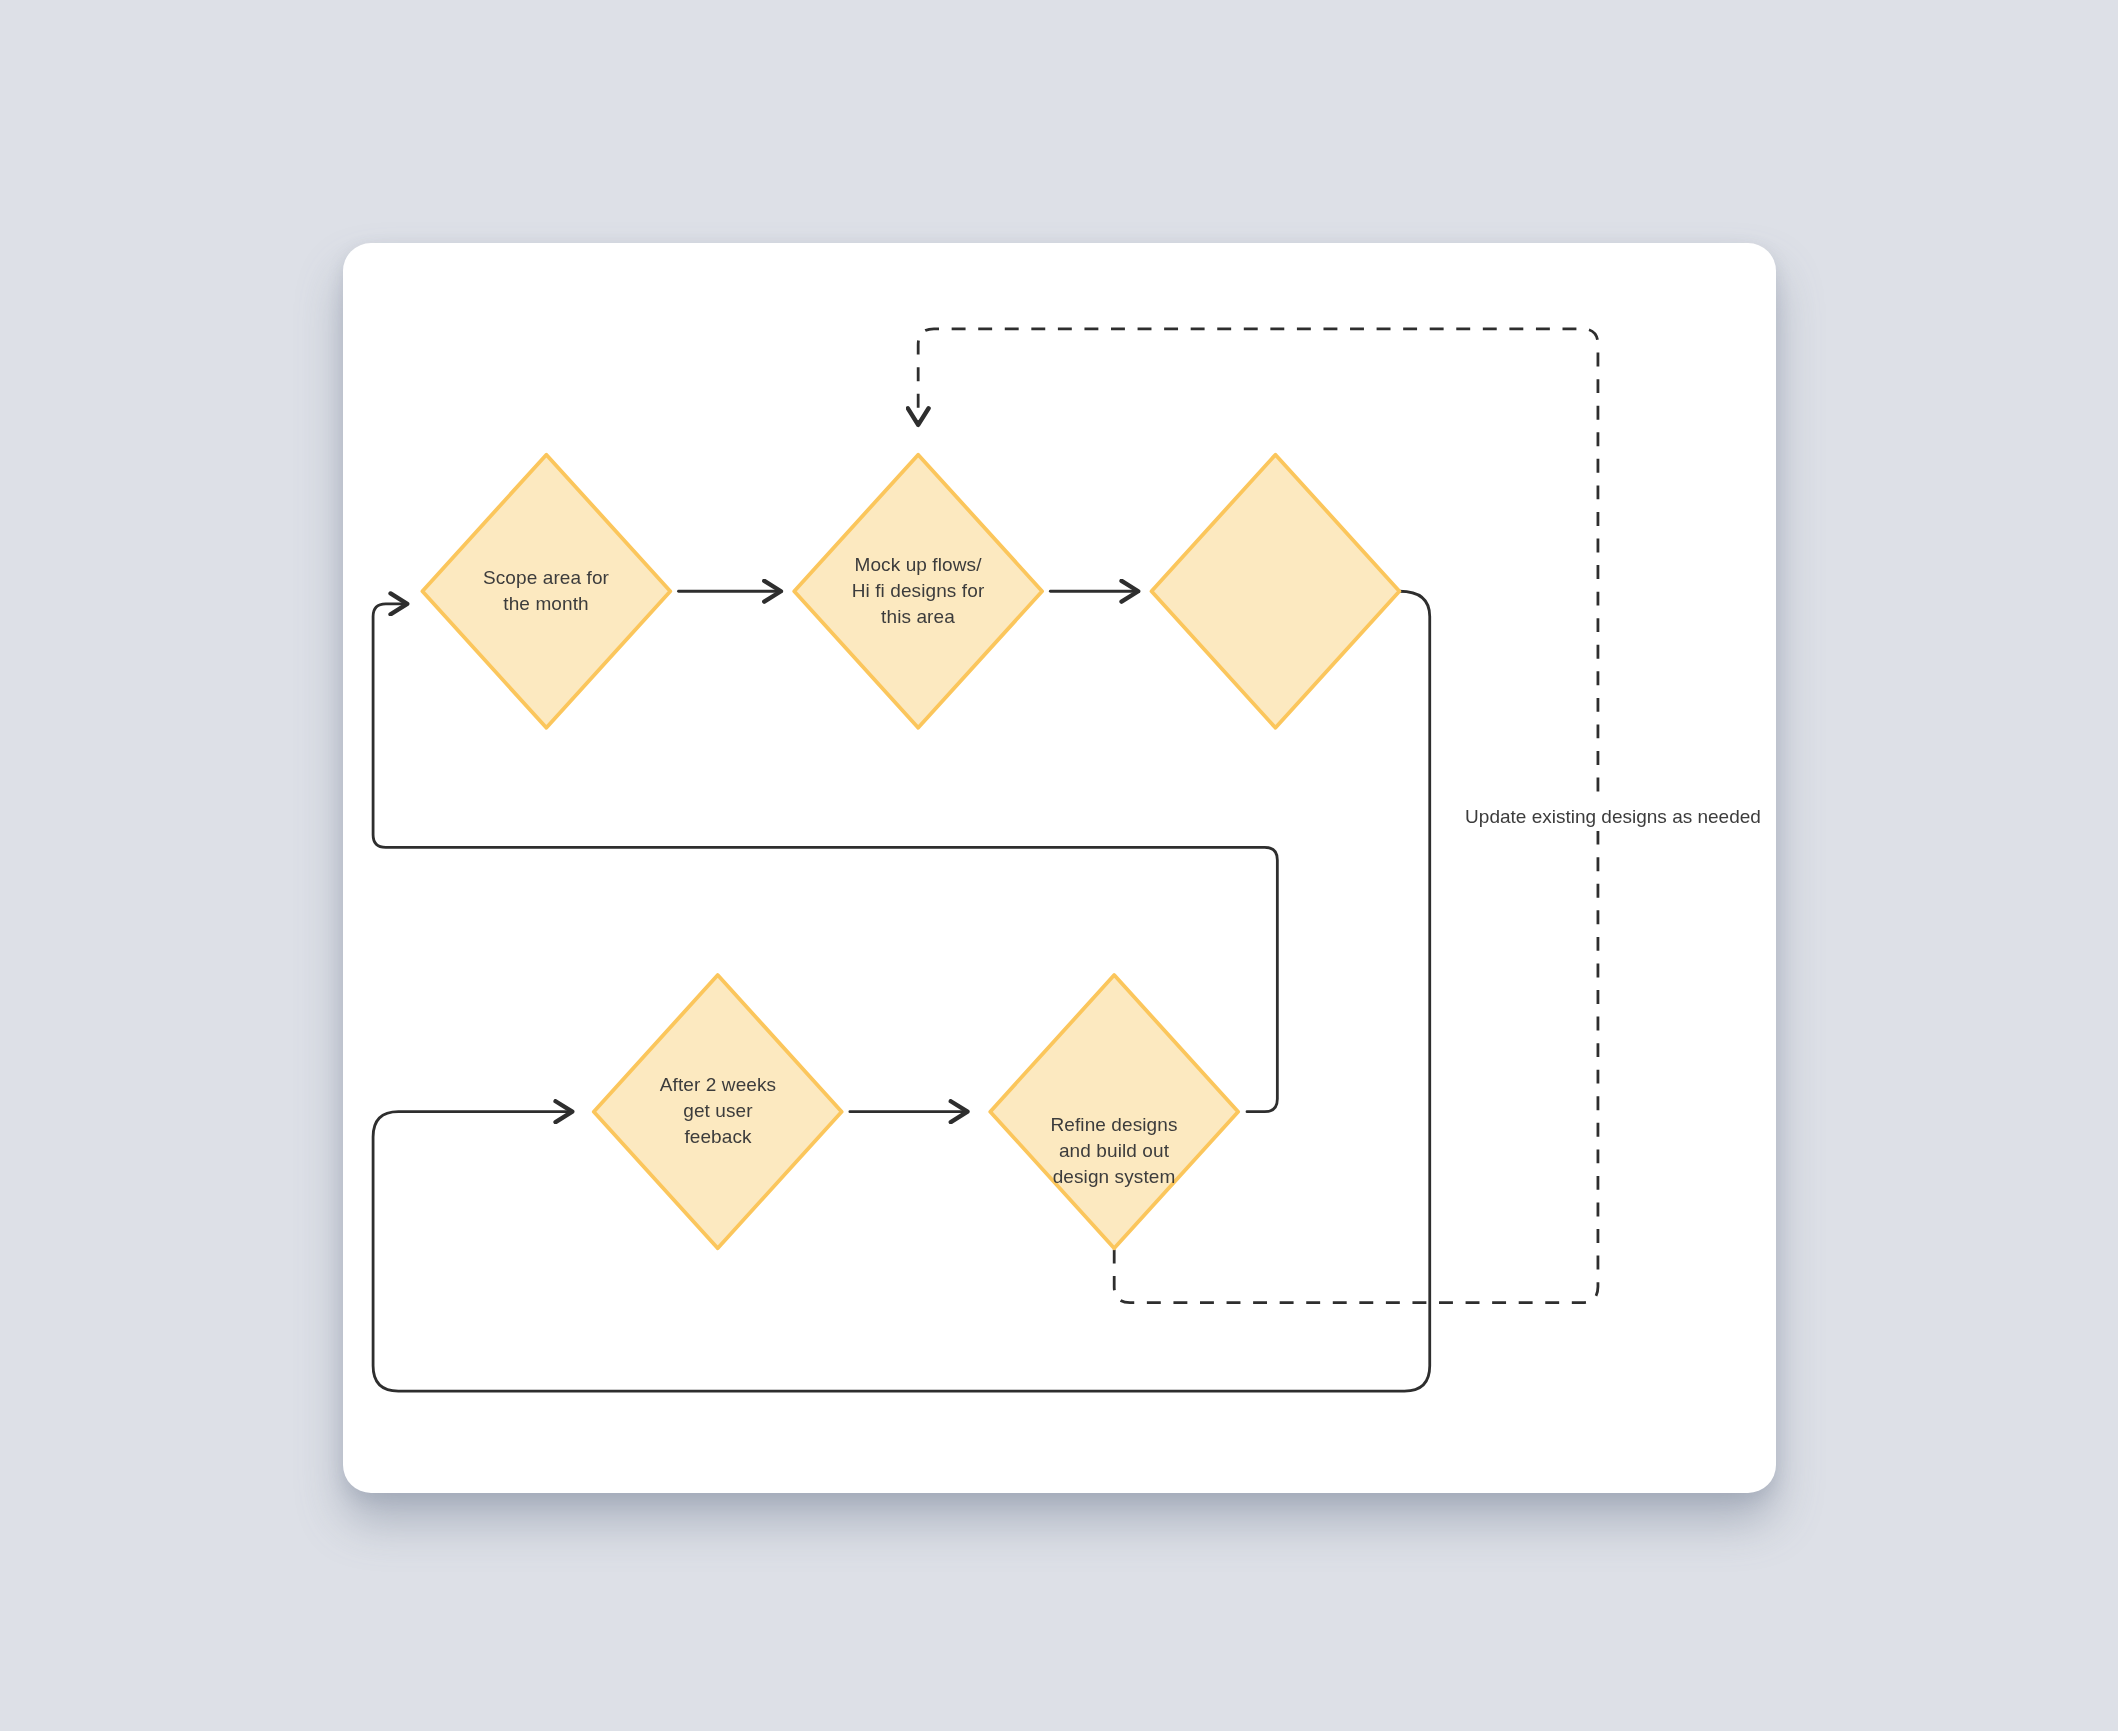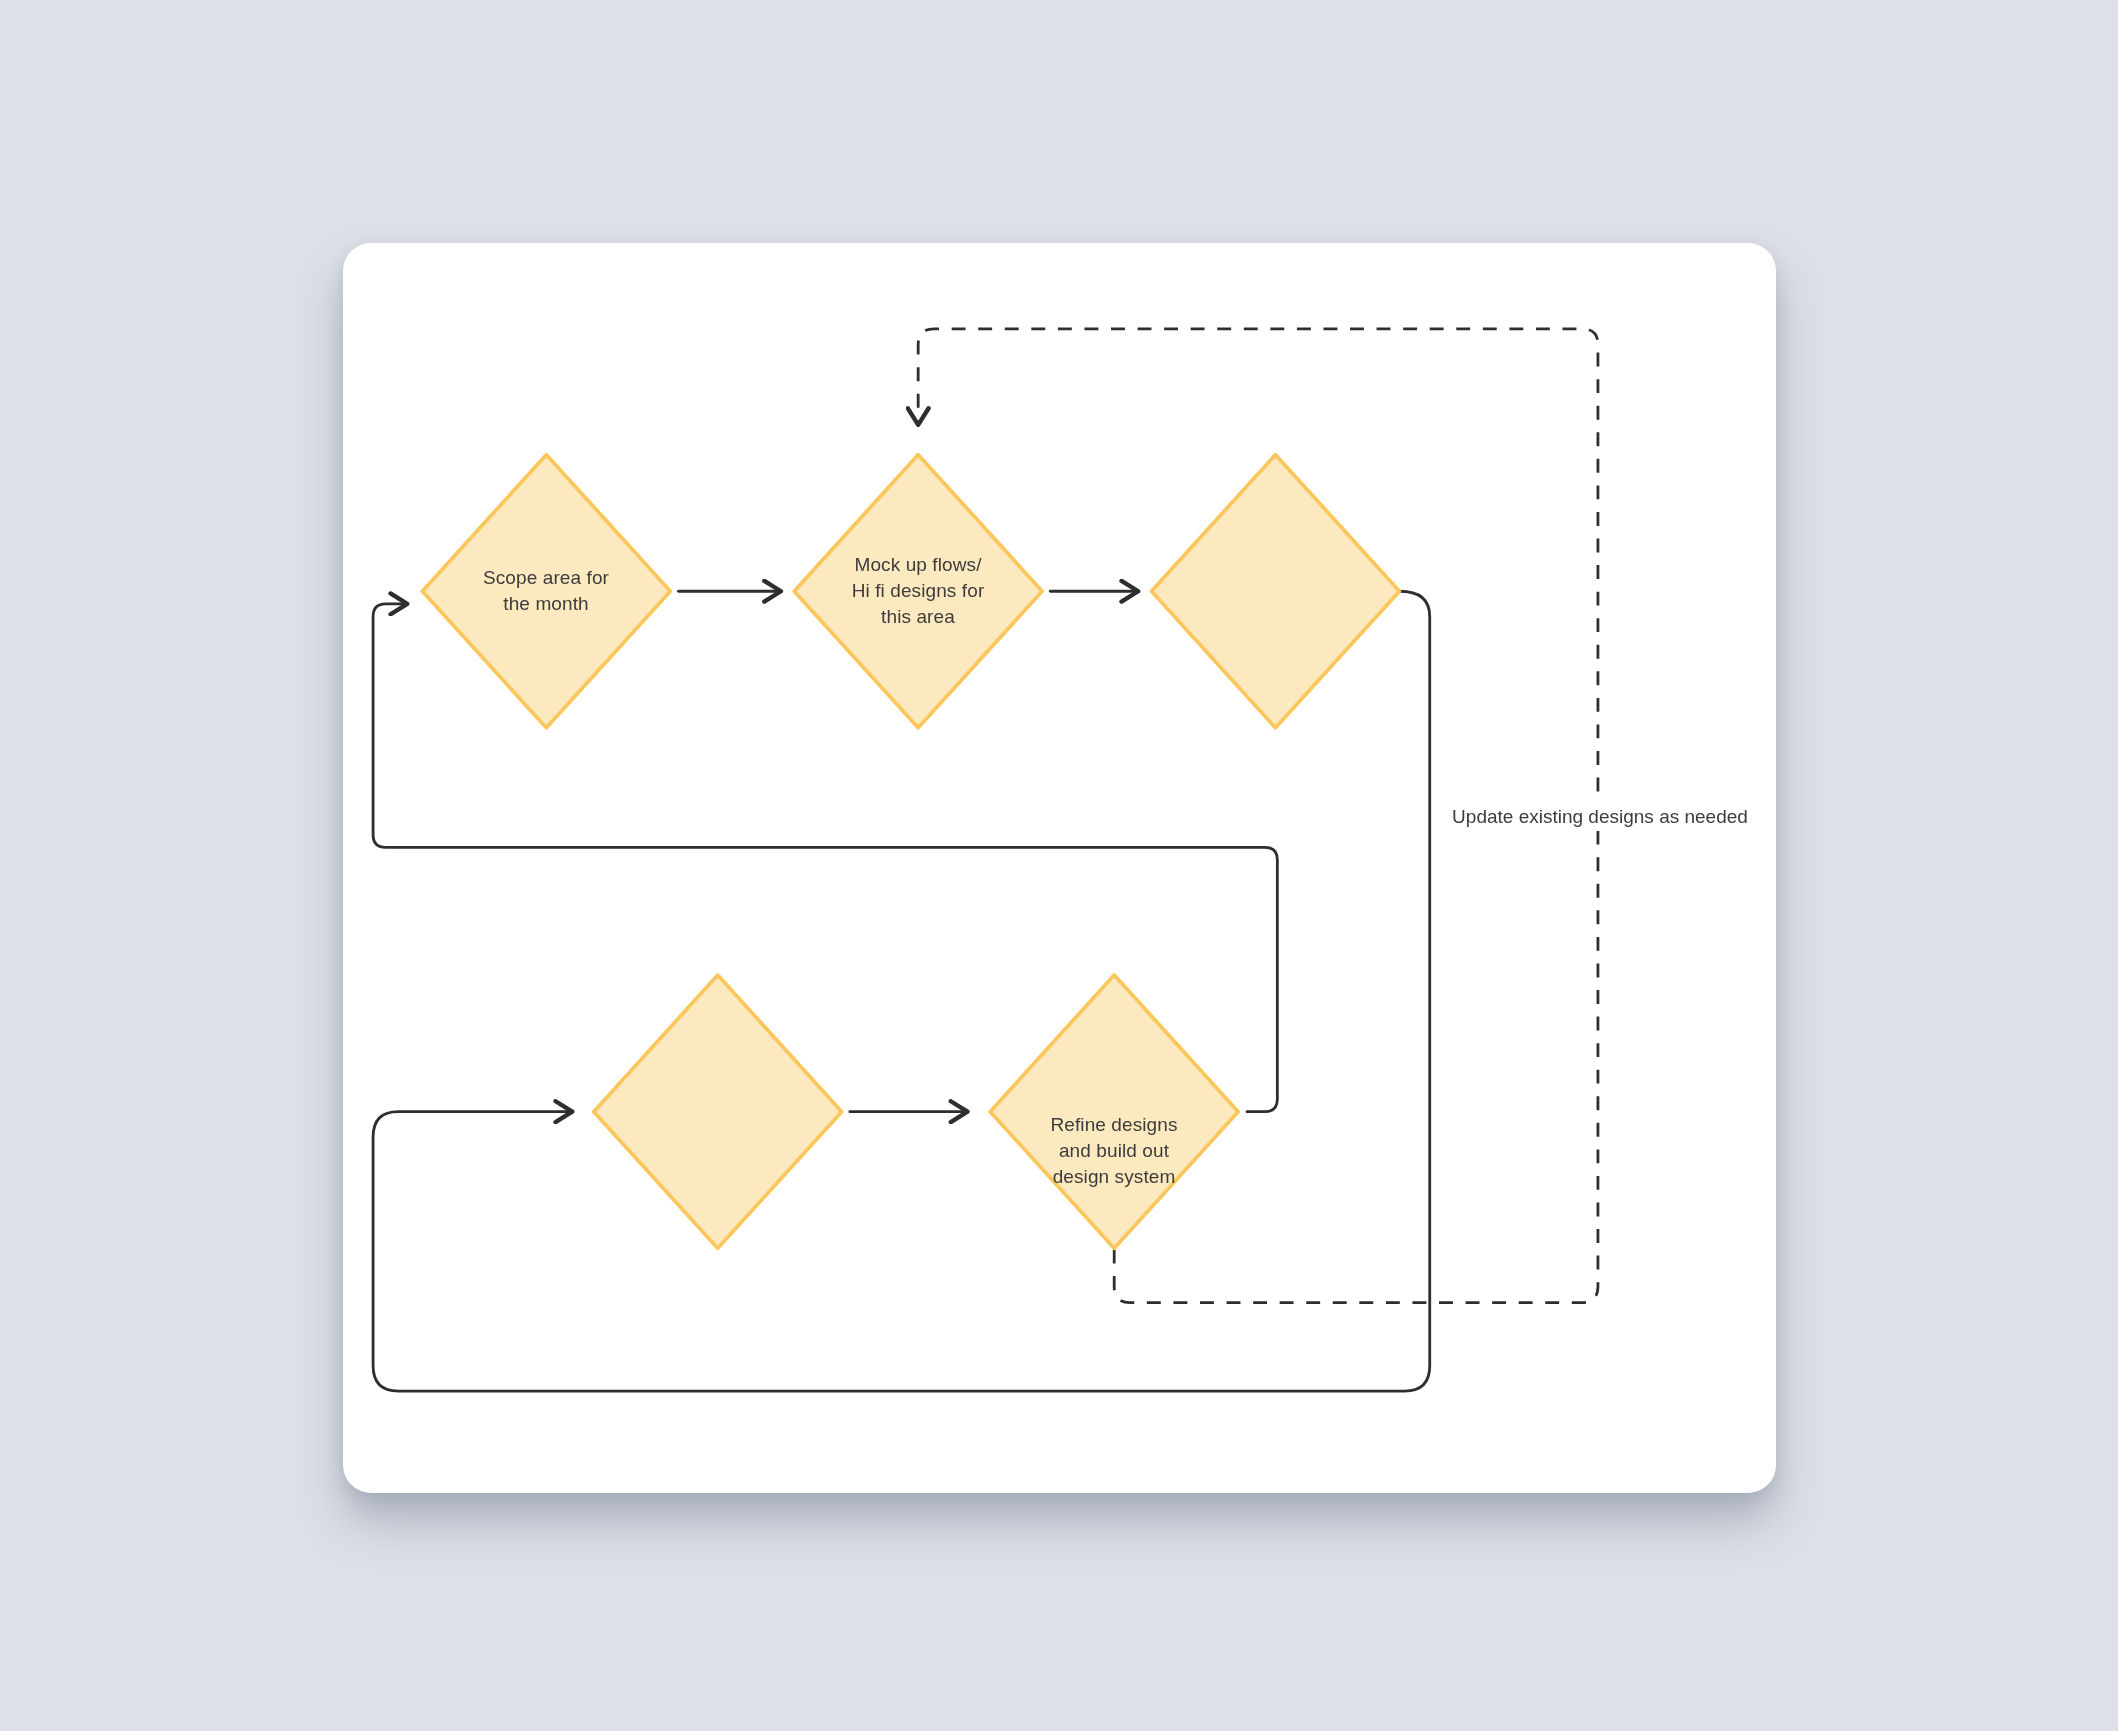--- a/index.html
+++ b/index.html
@@ -52,20 +52,21 @@
   .edge-label {
     position: absolute;
     color: #3c3c3c;
     font-size: 19px;
     line-height: 25px;
     font-family: "Liberation Sans", sans-serif;
     white-space: nowrap;
     transform: translate(-50%, -50%);
     background: #ffffff;
     padding: 2.5px 6.3px;
+    margin-left: 13px;
   }
 </style>
 </head>
 <body>
 
 <div id="stage">
 
   <div id="card"></div>
 
   <svg id="diagram" viewBox="0 0 3351 2739" xmlns="http://www.w3.org/2000/svg">
@@ -105,20 +106,23 @@
   </svg>
 
   <div class="node-label" style="left:546px; top:591px; width:190px;">Scope area for
 the month</div>
 
   <div class="node-label" style="left:918px; top:591px; width:190px;">Mock up flows/
 Hi fi designs for
 this area</div>
 
 
+  <div class="node-label" style="left:718px; top:1111px; width:190px;">After 2 weeks
+get user
+feeback</div>
 
   <div class="node-label" style="left:1114px; top:1111px; width:190px;margin-top:40px;">Refine designs
 and build out
 design system</div>
 
   <div class="edge-label" style="left:1600px; top:816px;">Update existing designs as needed</div>
 
 </div>
 
 

